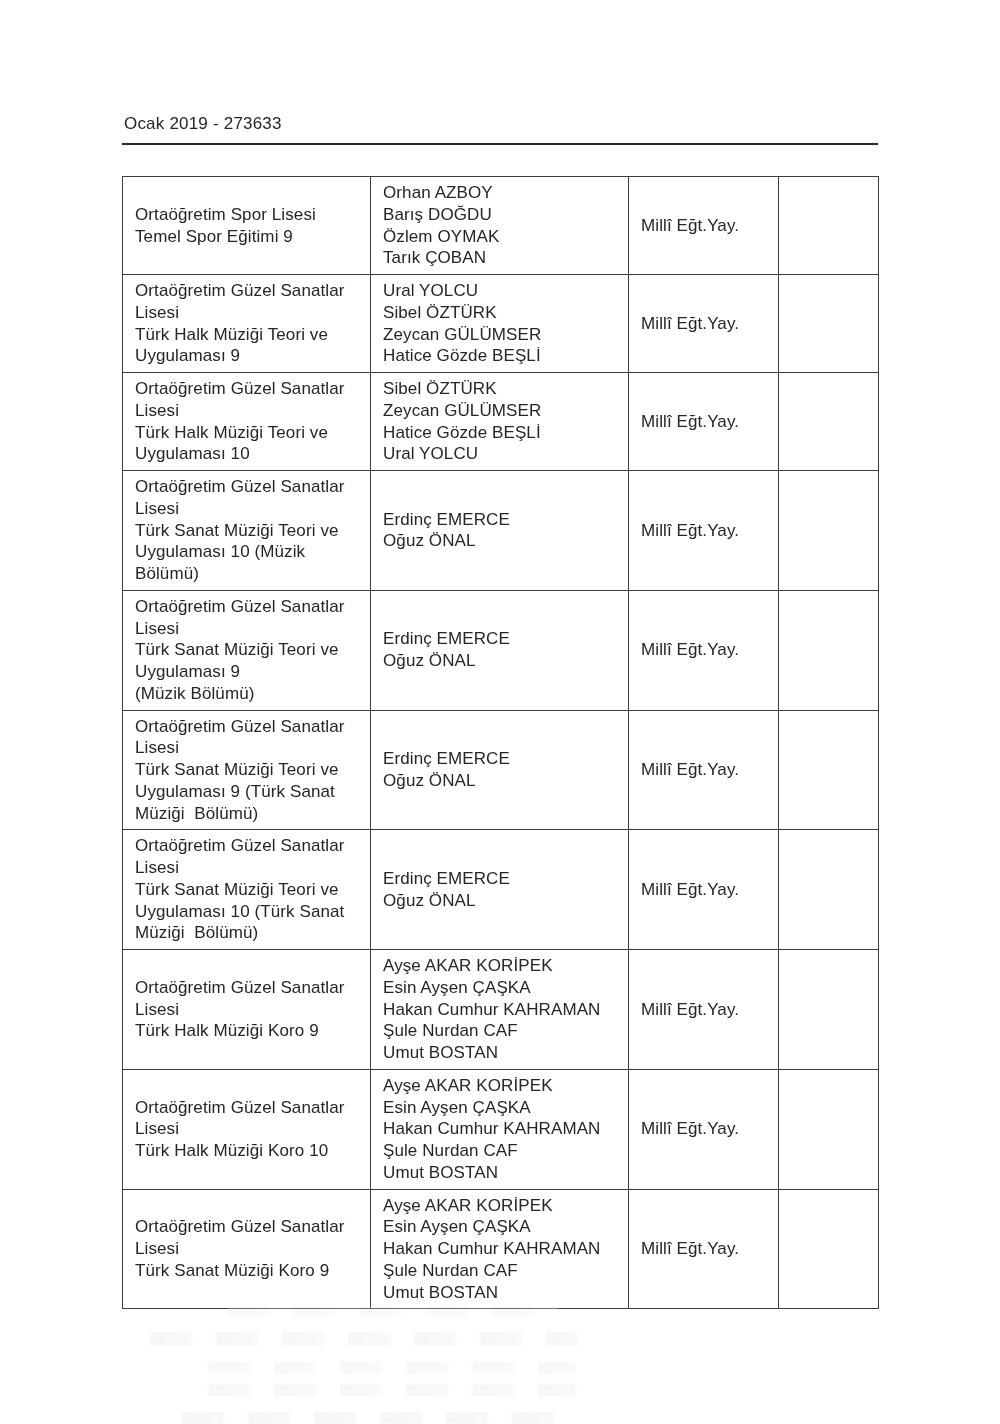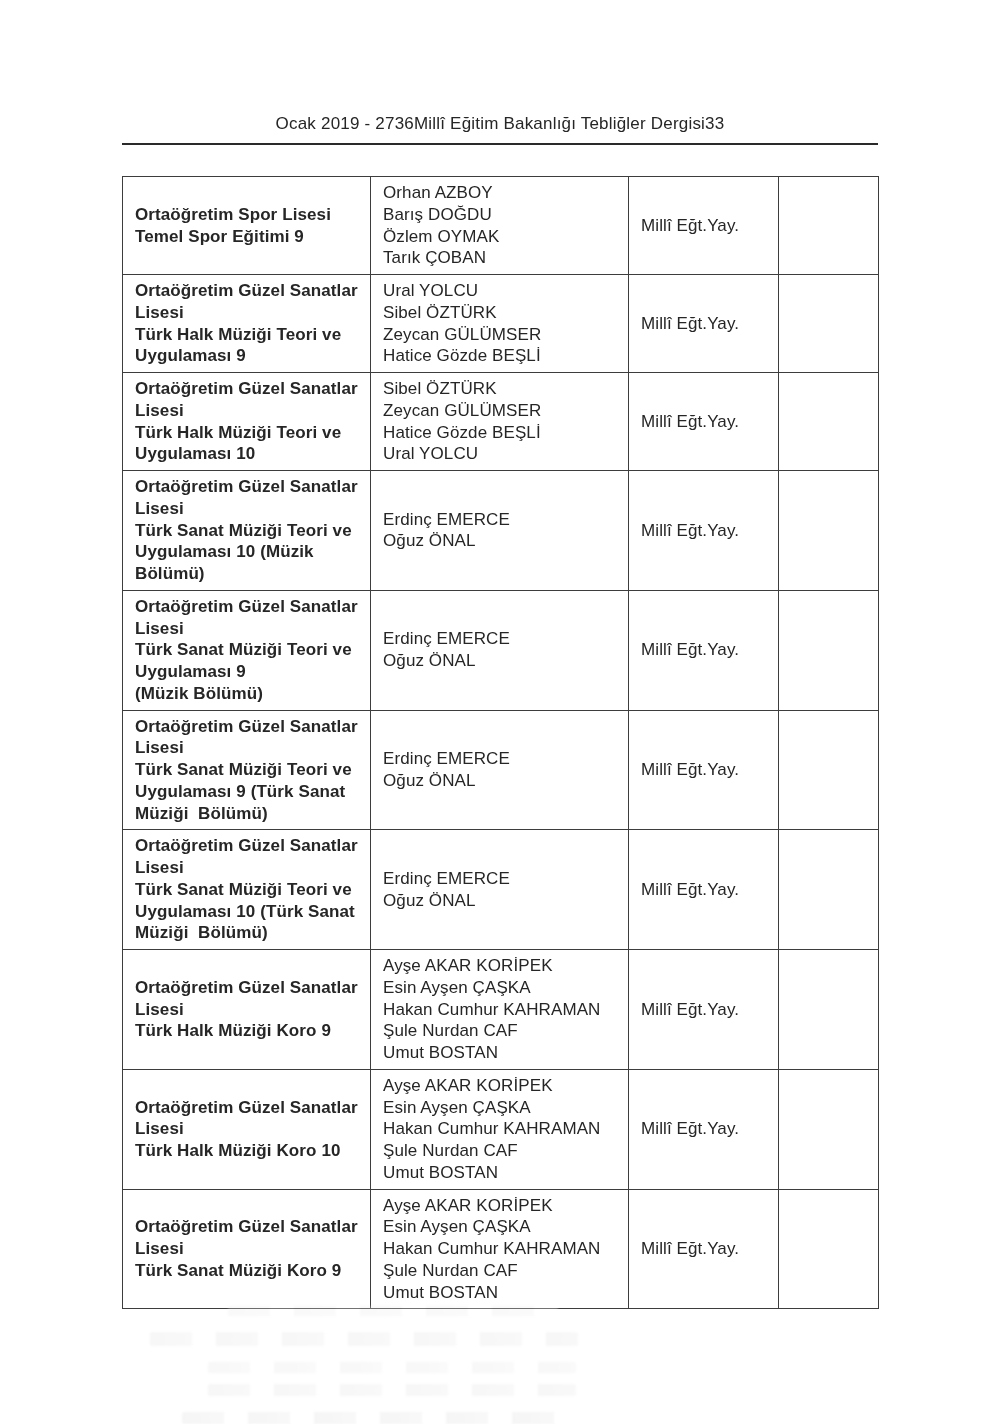--- a/index.html
+++ b/index.html
@@ -15,21 +15,21 @@
     color: #262626;
   }
   .content {
     width: 756px;
     margin: 0 auto;
     padding-top: 114px;
   }
   
   .running-head {
     display: flex;
-    justify-content: center;
+    justify-content: flex-start;
     align-items: baseline;
     font-size: 17px;
     letter-spacing: 0.2px;
     padding: 0 2px 9px 2px;
     border-bottom: 2px solid #2a2a2a;
   }
   .running-head .center { text-align: center; }
   .running-head .right  { text-align: right; }
   
   table.booklist {
@@ -40,21 +40,21 @@
     font-size: 17px;
     line-height: 1.28;
   }
   table.booklist td {
     border: 1.5px solid #3d3d3d;
     vertical-align: middle;
     white-space: pre-wrap;
     padding: 5px 12px;
     letter-spacing: 0.1px;
   }
-  td.col-course    { width: 248px; font-weight: bold; }
+  td.col-course    { width: 248px; }
   td.col-authors   { width: 258px; }
   td.col-publisher { width: 150px; text-align: left; }
   td.col-notes     { width: 100px; }
   
   .bleed {
     position: absolute;
     left: 0; top: 0;
     pointer-events: none;
     filter: blur(1.2px);
     opacity: 0.55;
@@ -71,21 +71,20 @@
   .smudge.s4 { left: 208px; top: 1384px; width: 368px; height: 12px; opacity: .7; }
   .smudge.s5 { left: 182px; top: 1412px; width: 394px; height: 12px; opacity: .8; }
 </style>
 </head>
 <body>
 
 <div class="content">
 
   <div class="running-head">
     <span class="left">Ocak 2019 - 2736</span>
-    <span class="center">Millî Eğitim Bakanlığı Tebliğler Dergisi</span>
     <span class="right">33</span>
   </div>
 
   <table class="booklist">
     <tbody>
         <tr>
     <td class="col-course">Ortaöğretim Spor Lisesi
 Temel Spor Eğitimi 9</td>
     <td class="col-authors">Orhan AZBOY
 Barış DOĞDU

